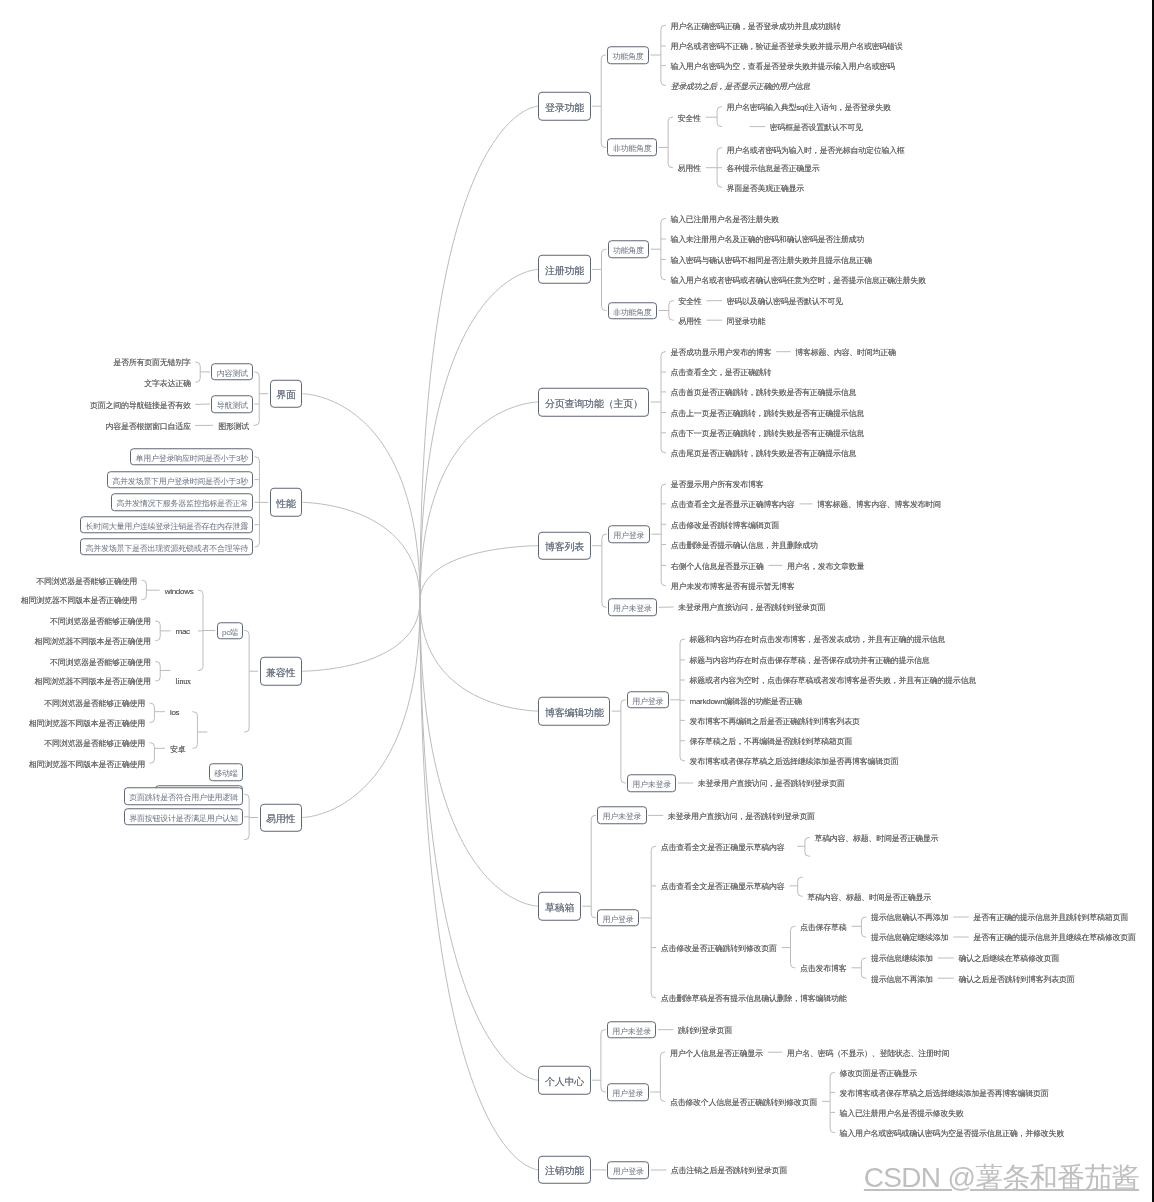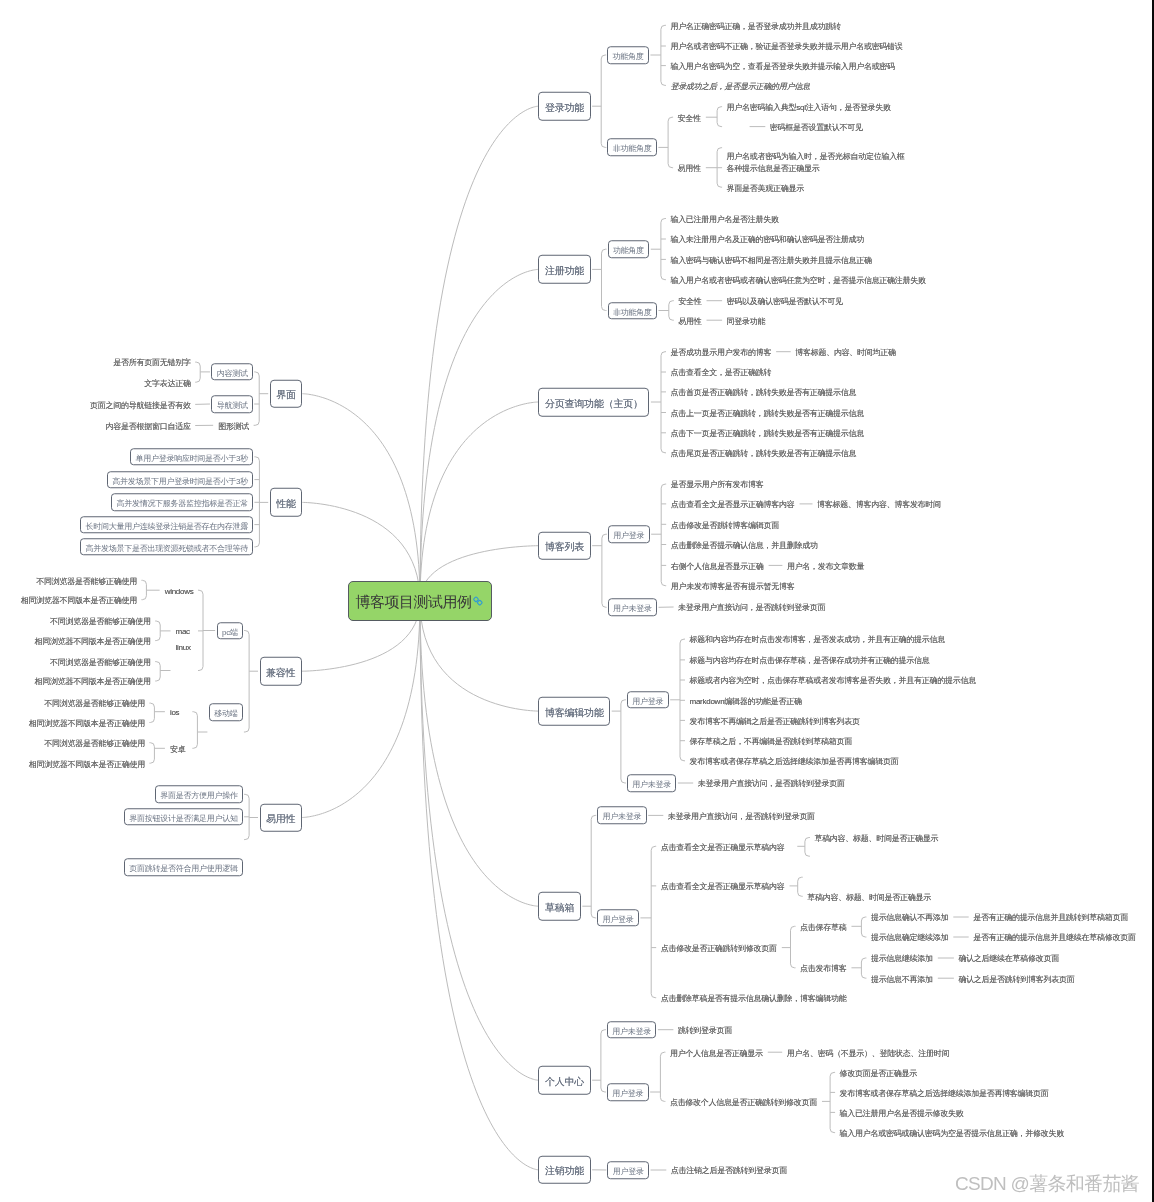--- a/index.html
+++ b/index.html
@@ -11,21 +11,21 @@
   .node{position:absolute;white-space:nowrap;transform:translateY(-50%);box-sizing:content-box;}
   .n-text{text-shadow:0 0 0.35px currentColor;font-size:8px;letter-spacing:-0.26px;line-height:11px;padding:0 3.5px;min-width:18px;color:#6a6a6a;}
   .n-box{filter:opacity(0.999);font-size:8px;letter-spacing:-0.26px;line-height:8.9px;padding:3.3px 4.4px;border:1.3px solid #5f6673;border-radius:3.5px;color:#6a7382;background:#ffffff;}
   .n-l1{text-shadow:0 0 0.35px currentColor;filter:opacity(0.999);font-size:10px;letter-spacing:-0.2px;line-height:15.5px;padding:5.5px 5.5px;border:1.5px solid #5f6673;border-radius:4px;color:#6a7382;background:#ffffff;}
   .n-root{filter:opacity(0.999);font-size:15px;letter-spacing:-0.5px;line-height:17px;border:1.5px solid #555b61;border-radius:5px;color:#383838;background:#95d568;display:flex;align-items:center;gap:1.5px;padding-left:6.4px;box-sizing:border-box;}
   .n-text span{position:relative;top:0.35px;}
   .n-box span{position:relative;top:2.75px;}
   .n-l1 span{position:relative;top:1.15px;}
   .n-root span{position:relative;top:0.35px;}
   .link-icon{display:inline-block;width:10px;height:10px;flex:0 0 auto;}
-  .watermark{filter:opacity(0.999);position:absolute;right:15px;bottom:5px;font-size:19px;color:#bfbfbf;letter-spacing:-0.7px;white-space:nowrap;}
+  .watermark{filter:opacity(0.999);position:absolute;right:15px;bottom:5px;font-size:28px;color:#bfbfbf;letter-spacing:-0.7px;white-space:nowrap;text-decoration:underline;}
   .edge-right{position:absolute;right:0;top:0;width:1.6px;height:1202px;background:#090909;}
 </style>
 </head>
 <body>
 <div id="canvas">
   <svg id="links" viewBox="0 0 1154 1202">
       <g fill="none" stroke="#bcbcbc" stroke-width="1">
         <path d="M420 601C420 106.2 538.390625 106.2 538.390625 106.2"></path>
         <path d="M592.09375 106.2L601.1875 106.2"></path>
         <path d="M606.1875 55L605.1875 55Q601.1875 55 601.1875 59L601.1875 143.4Q601.1875 147.4 605.1875 147.4L606.390625 147.4"></path>
@@ -151,40 +151,33 @@
         <path d="M149.40625 703.1L150.40625 703.1Q154.40625 703.1 154.40625 707.1L154.40625 718.5Q154.40625 722.5 150.40625 722.5L149.40625 722.5"></path>
         <path d="M164.90625 748.3L154.40625 748.3"></path>
         <path d="M149.40625 742.7L150.40625 742.7Q154.40625 742.7 154.40625 746.7L154.40625 759.2Q154.40625 763.2 150.40625 763.2L149.40625 763.2"></path>
         <path d="M420 601C420 817.5 301.90625 817.5 301.90625 817.5"></path>
         <path d="M258 817.5L249.109375 817.5"></path>
         <path d="M244.109375 794.3L245.109375 794.3Q249.109375 794.3 249.109375 798.3L249.109375 835.6Q249.109375 839.6 245.109375 839.6L244.109375 839.6"></path>
         <path d="M249.109375 816.8L244.109375 816.8"></path>
       </g>
     </svg>
   <div id="nodes">
-      <div class="node n-root" style="left: 348px; top: 601px; width: 144px; height: 40px;">
-        <span>博客项目测试用例</span>
-        <svg class="link-icon" viewBox="0 0 20 20">
-          <rect x="2.2" y="2.9" width="7.6" height="7.6" rx="2.2" transform="rotate(45 6 6.7)" fill="none" stroke="#2e9bd6" stroke-width="2.2"></rect>
-          <rect x="9.7" y="9.5" width="7.6" height="7.6" rx="2.2" transform="rotate(45 13.5 13.3)" fill="none" stroke="#2e9bd6" stroke-width="2.2"></rect>
-        </svg>
-      </div>
       <div class="node n-l1" style="top: 106.2px; left: 538.4px;"><span>登录功能</span></div>
       <div class="node n-box" style="top: 55px; left: 607.2px;"><span>功能角度</span></div>
       <div class="node n-text" style="top: 25.3px; left: 666.9px;"><span>用户名正确密码正确，是否登录成功并且成功跳转</span></div>
       <div class="node n-text" style="top: 46px; left: 666.9px;"><span>用户名或者密码不正确，验证是否登录失败并提示用户名或密码错误</span></div>
       <div class="node n-text" style="top: 65.6px; left: 666.9px;"><span>输入用户名密码为空，查看是否登录失败并提示输入用户名或密码</span></div>
       <div class="node n-text" style="top: 85.4px; left: 666.9px; font-style: italic;"><span>登录成功之后，是否显示正确的用户信息</span></div>
       <div class="node n-box" style="top: 147.4px; left: 607.4px;"><span>非功能角度</span></div>
       <div class="node n-text" style="top: 117.2px; left: 674.1px;"><span>安全性</span></div>
       <div class="node n-text" style="top: 106.7px; left: 723.1px;"><span>用户名密码输入典型sql注入语句，是否登录失败</span></div>
       <div class="node n-text" style="top: 126.6px; left: 723.1px;"><span></span></div>
       <div class="node n-text" style="top: 126.6px; left: 766.3px;"><span>密码框是否设置默认不可见</span></div>
       <div class="node n-text" style="top: 167.7px; left: 674.1px;"><span>易用性</span></div>
-      <div class="node n-text" style="top: 156px; left: 723.1px;"><span>用户名或者密码为输入时，是否光标自动定位输入框</span></div>
+      <div class="node n-text" style="top: 150px; left: 723.1px;"><span>用户名或者密码为输入时，是否光标自动定位输入框</span></div>
       <div class="node n-text" style="top: 167.7px; left: 723.1px;"><span>各种提示信息是否正确显示</span></div>
       <div class="node n-text" style="top: 187.2px; left: 723.1px;"><span>界面是否美观正确显示</span></div>
       <div class="node n-l1" style="top: 269.4px; left: 538.4px;"><span>注册功能</span></div>
       <div class="node n-box" style="top: 249.2px; left: 607.5px;"><span>功能角度</span></div>
       <div class="node n-text" style="top: 218.5px; left: 666.9px;"><span>输入已注册用户名是否注册失败</span></div>
       <div class="node n-text" style="top: 239px; left: 666.9px;"><span>输入未注册用户名及正确的密码和确认密码是否注册成功</span></div>
       <div class="node n-text" style="top: 259.4px; left: 666.9px;"><span>输入密码与确认密码不相同是否注册失败并且提示信息正确</span></div>
       <div class="node n-text" style="top: 279.7px; left: 666.9px;"><span>输入用户名或者密码或者确认密码任意为空时，是否提示信息正确注册失败</span></div>
       <div class="node n-box" style="top: 310.5px; left: 607.5px;"><span>非功能角度</span></div>
       <div class="node n-text" style="top: 300.7px; left: 674.8px;"><span>安全性</span></div>
@@ -273,30 +266,30 @@
       <div class="node n-box" style="top: 524.6px; right: 900.6px;"><span>长时间大量用户连续登录注销是否存在内存泄露</span></div>
       <div class="node n-box" style="top: 546.9px; right: 900.6px;"><span>高并发场景下是否出现资源死锁或者不合理等待</span></div>
       <div class="node n-l1" style="top: 671.2px; right: 852.1px;"><span>兼容性</span></div>
       <div class="node n-box" style="top: 630.5px; right: 910.9px;"><span>pc端</span></div>
       <div class="node n-text" style="top: 590.2px; right: 957px;"><span>windows</span></div>
       <div class="node n-text" style="top: 580.3px; right: 1013.6px;"><span>不同浏览器是否能够正确使用</span></div>
       <div class="node n-text" style="top: 599.7px; right: 1013.6px;"><span>相同浏览器不同版本是否正确使用</span></div>
       <div class="node n-text" style="top: 630.9px; right: 957px;"><span>mac</span></div>
       <div class="node n-text" style="top: 621px; right: 999.8px;"><span>不同浏览器是否能够正确使用</span></div>
       <div class="node n-text" style="top: 640.6px; right: 999.8px;"><span>相同浏览器不同版本是否正确使用</span></div>
-      <div class="node n-text" style="top: 647px; right: 957px;"><span>linux</span></div>
+      <div class="node n-text" style="top: 681px; right: 957px; font-family: Liberation Serif, serif;"><span>linux</span></div>
       <div class="node n-text" style="top: 661.6px; right: 999.8px;"><span>不同浏览器是否能够正确使用</span></div>
       <div class="node n-text" style="top: 681px; right: 999.8px;"><span>相同浏览器不同版本是否正确使用</span></div>
-      <div class="node n-box" style="top: 712px; right: 911.1px;"><span>移动端</span></div>
+      <div class="node n-box" style="top: 772px; right: 911.1px;"><span>移动端</span></div>
       <div class="node n-text" style="top: 711.7px; right: 962.6px;"><span>ios</span></div>
       <div class="node n-text" style="top: 703.1px; right: 1005.6px;"><span>不同浏览器是否能够正确使用</span></div>
       <div class="node n-text" style="top: 722.5px; right: 1005.6px;"><span>相同浏览器不同版本是否正确使用</span></div>
       <div class="node n-text" style="top: 748.3px; right: 962.6px;"><span>安卓</span></div>
       <div class="node n-text" style="top: 742.7px; right: 1005.6px;"><span>不同浏览器是否能够正确使用</span></div>
       <div class="node n-text" style="top: 763.2px; right: 1005.6px;"><span>相同浏览器不同版本是否正确使用</span></div>
       <div class="node n-l1" style="top: 817.5px; right: 852.1px;"><span>易用性</span></div>
       <div class="node n-box" style="top: 794.3px; right: 910.9px;"><span>界面是否方便用户操作</span></div>
       <div class="node n-box" style="top: 816.8px; right: 910.9px;"><span>界面按钮设计是否满足用户认知</span></div>
-      <div class="node n-box" style="top: 867px; right: 910.9px;"><span>页面跳转是否符合用户使用逻辑</span></div>
+      <div class="node n-box" style="top: 796px; right: 910.9px;"><span>页面跳转是否符合用户使用逻辑</span></div>
     </div>
   <div class="watermark">CSDN @薯条和番茄酱</div>
   <div class="edge-right"></div>
 </div>
 
 </body></html>

